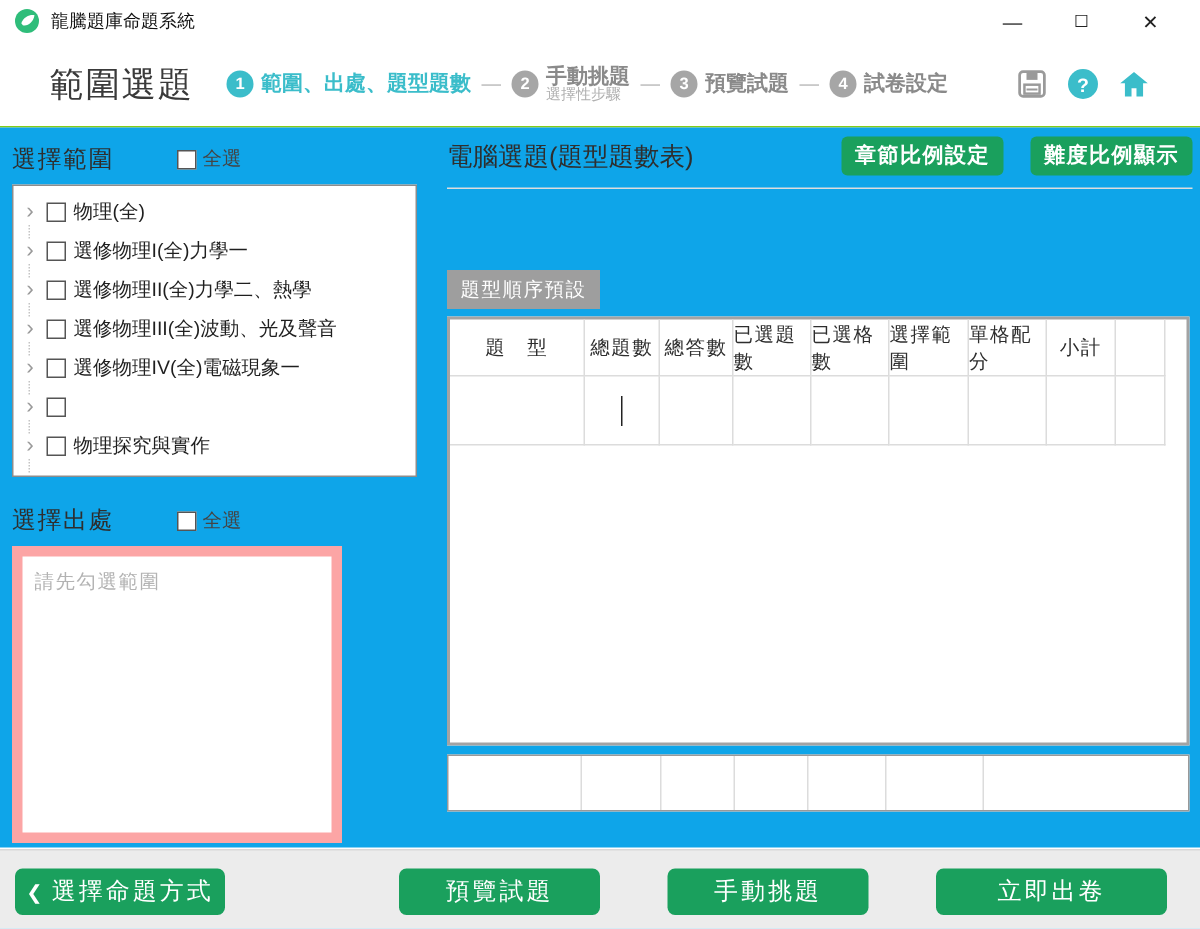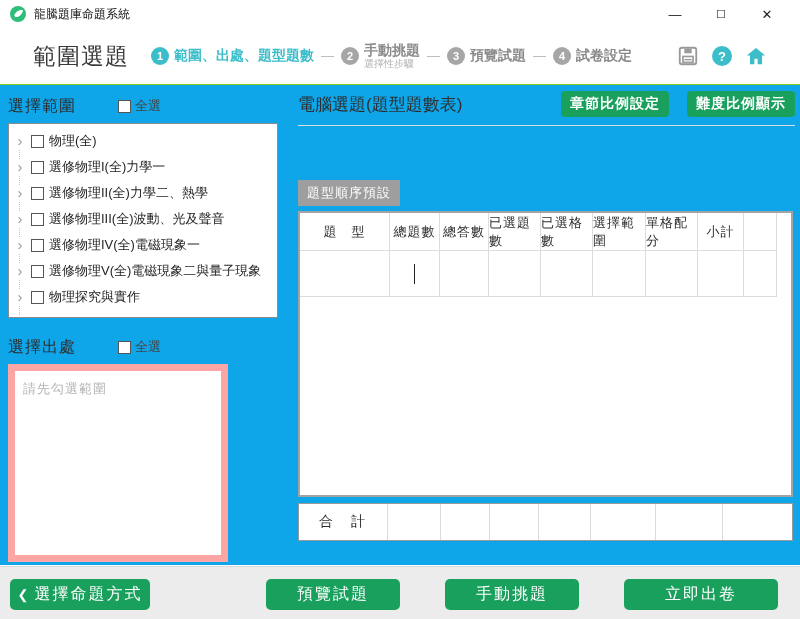--- a/index.html
+++ b/index.html
@@ -177,21 +177,20 @@
         <span class="tree-label">選修物理III(全)波動、光及聲音</span>
       </div>
       <div class="tree-item">
         <span class="chev">›</span>
         <span class="cb"></span>
         <span class="tree-label">選修物理IV(全)電磁現象一</span>
       </div>
       <div class="tree-item">
         <span class="chev">›</span>
         <span class="cb"></span>
-        <span class="tree-label">選修物理V(全)電磁現象二與量子現象</span>
       </div>
       <div class="tree-item">
         <span class="chev">›</span>
         <span class="cb"></span>
         <span class="tree-label">物理探究與實作</span>
       </div>
     </div>
 
     <div class="panelhead srchead">
       <span class="ptitle">選擇出處</span>
@@ -237,21 +236,20 @@
         <div class="qcell row"></div>
         <div class="qcell row"></div>
         <div class="qcell row"></div>
         <div class="qcell row"></div>
         <div class="qcell row"></div>
         <div class="qcell row"></div>
       </div>
     </div>
 
     <div class="totaltable">
-      <div class="tcell">合　計</div>
       <div class="tcell"></div>
       <div class="tcell"></div>
       <div class="tcell"></div>
       <div class="tcell"></div>
       <div class="tcell"></div>
       <div class="tcell"></div>
       <div class="tcell"></div>
     </div>
   </div>
 </div>

